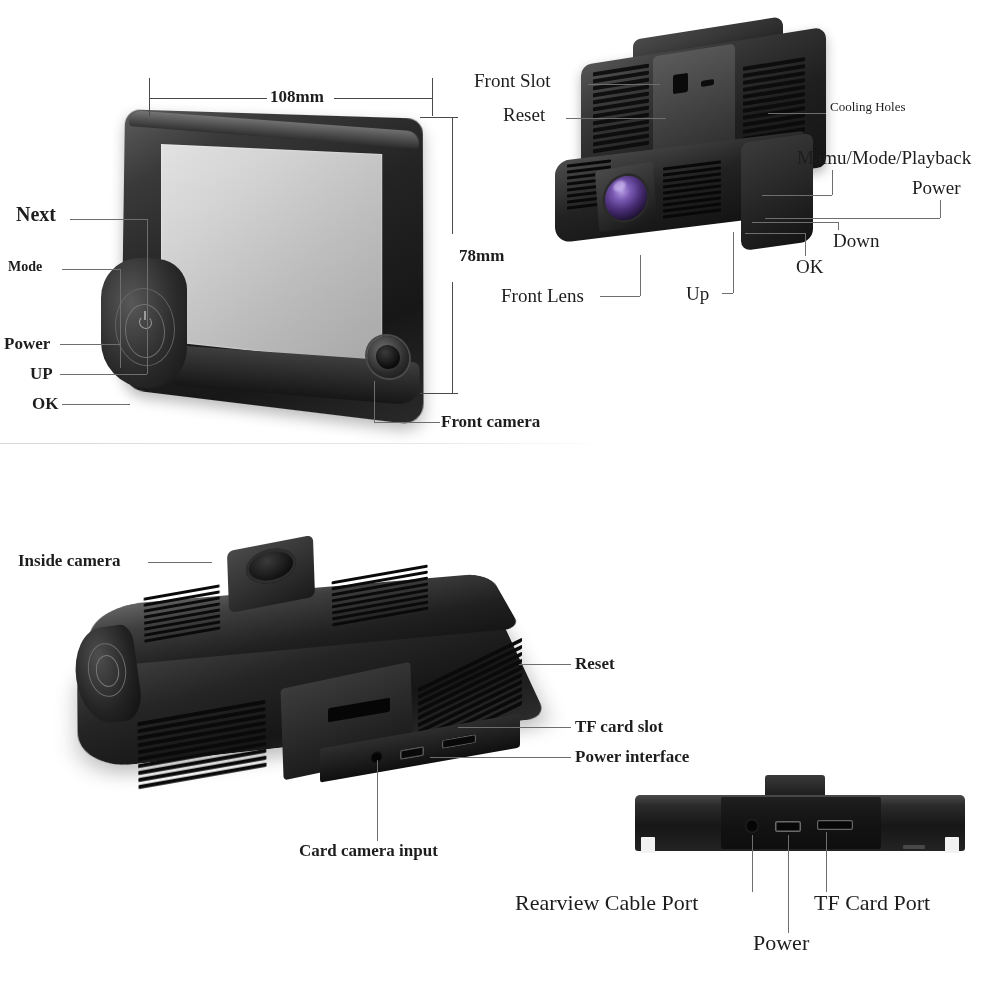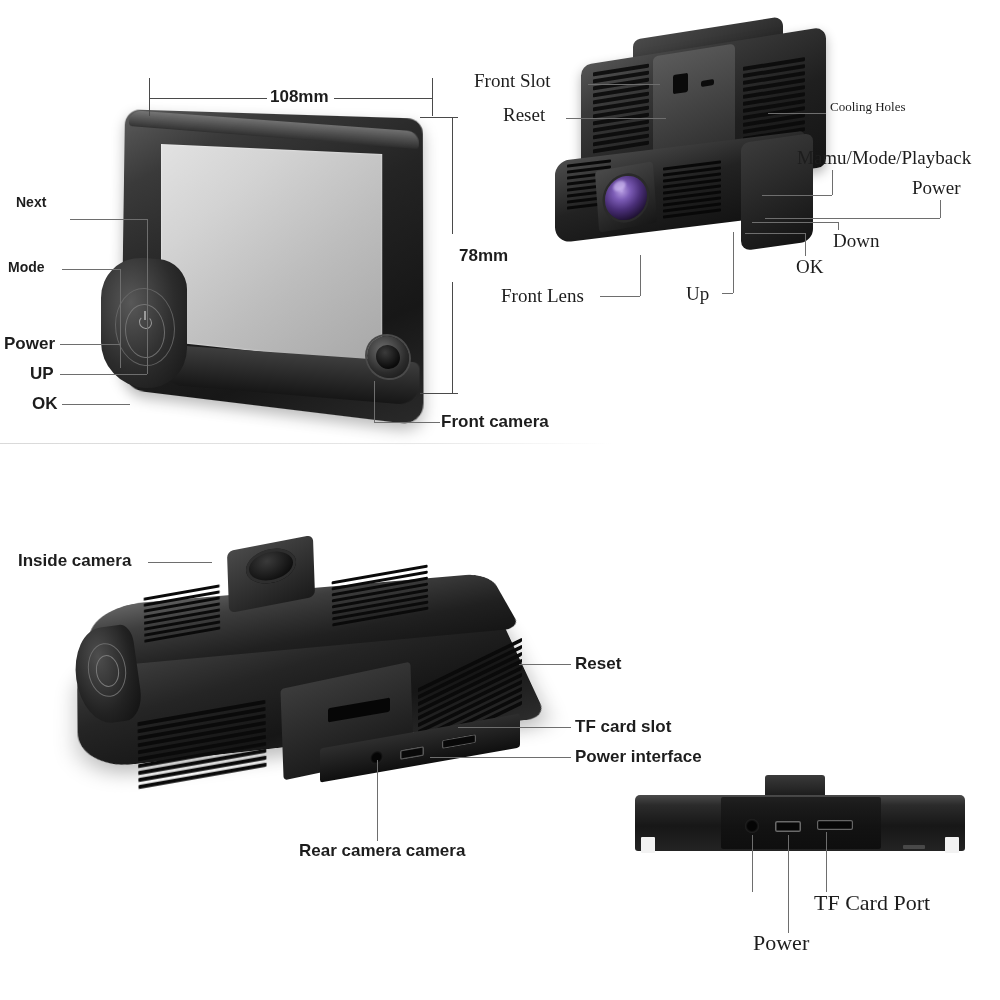--- a/index.html
+++ b/index.html
@@ -8,21 +8,21 @@
     background:#ffffff;
     font-family:"Liberation Sans", sans-serif;
     color:#1a1a1a;
     overflow:hidden;
     position:relative;
   }
   .stage{position:absolute;left:0;top:0;width:1000px;height:1000px;}
 
   
   .lbl{position:absolute;white-space:nowrap;color:#1d1d1d;}
-  .lbl.sans{font-family:Liberation Sans, sans-serif;font-weight:600;}
+  .lbl.sans{font-family:Liberation Serif, serif;font-weight:600;}
   .lbl.serif{font-family:"Liberation Serif", serif;font-weight:400;}
 
   
   .ln{position:absolute;background:#6e6e6e;}
   .ln.h{height:1px;}
   .ln.v{width:1px;}
 
   
   .dim{position:absolute;background:#4a4a4a;}
   .dim.h{height:1px;}
@@ -312,21 +312,21 @@
   <div class="dim h" style="left:149px;top:98px;width:118px;"></div>
   <div class="dim h" style="left:334px;top:98px;width:98px;"></div>
   <div class="lbl sans" style="left:270px;top:87px;font-size:17px;">108mm</div>
 
   <div class="dim h" style="left:420px;top:117px;width:38px;"></div>
   <div class="dim h" style="left:420px;top:393px;width:38px;"></div>
   <div class="dim v" style="left:452px;top:117px;height:117px;"></div>
   <div class="dim v" style="left:452px;top:282px;height:111px;"></div>
   <div class="lbl sans" style="left:459px;top:246px;font-size:17px;">78mm</div>
 
-  <div class="lbl sans" style="left:16px;top:194px;font-size:14px;">Next</div>
+  <div class="lbl sans" style="left:16px;top:203px;font-size:20px;">Next</div>
   <div class="ln h" style="left:70px;top:219px;width:77px;"></div>
   <div class="ln v" style="left:147px;top:219px;height:155px;"></div>
 
   <div class="lbl sans" style="left:8px;top:259px;font-size:14px;">Mode</div>
   <div class="ln h" style="left:62px;top:269px;width:58px;"></div>
   <div class="ln v" style="left:120px;top:269px;height:99px;"></div>
 
   <div class="lbl sans" style="left:4px;top:334px;font-size:17px;">Power</div>
   <div class="ln h" style="left:60px;top:344px;width:60px;"></div>
 
@@ -504,35 +504,36 @@
   <div class="ln h" style="left:519px;top:664px;width:52px;"></div>
   <div class="lbl sans" style="left:575px;top:654px;font-size:17px;">Reset</div>
 
   <div class="ln h" style="left:458px;top:727px;width:113px;"></div>
   <div class="lbl sans" style="left:575px;top:717px;font-size:17px;">TF card slot</div>
 
   <div class="ln h" style="left:430px;top:757px;width:141px;"></div>
   <div class="lbl sans" style="left:575px;top:747px;font-size:17px;">Power interface</div>
 
   <div class="ln v" style="left:377px;top:760px;height:81px;"></div>
-  <div class="lbl sans" style="left:299px;top:841px;font-size:17px;">Rear camera camera</div>
+  <div class="lbl sans" style="left:299px;top:841px;font-size:17px;">Card camera input</div>
 
   <div id="devD">
     <div class="d-tab"></div>
     <div class="d-body"></div>
     <div class="d-shade"></div>
     <div class="d-foot l"></div>
     <div class="d-foot r"></div>
     <div class="d-jack"></div>
     <div class="d-usb"></div>
     <div class="d-tf"></div>
     <div class="d-smallslot"></div>
   </div>
 
   <div class="ln v" style="left:752px;top:835px;height:57px;"></div>
+  <div class="lbl serif" style="left:515px;top:890px;font-size:22px;">Rearview Cable Port</div>
 
   <div class="ln v" style="left:788px;top:835px;height:98px;"></div>
   <div class="lbl serif" style="left:753px;top:930px;font-size:22px;">Power</div>
 
   <div class="ln v" style="left:826px;top:832px;height:60px;"></div>
   <div class="lbl serif" style="left:814px;top:890px;font-size:22px;">TF Card Port</div>
 
 </div>
 
 </body></html>

